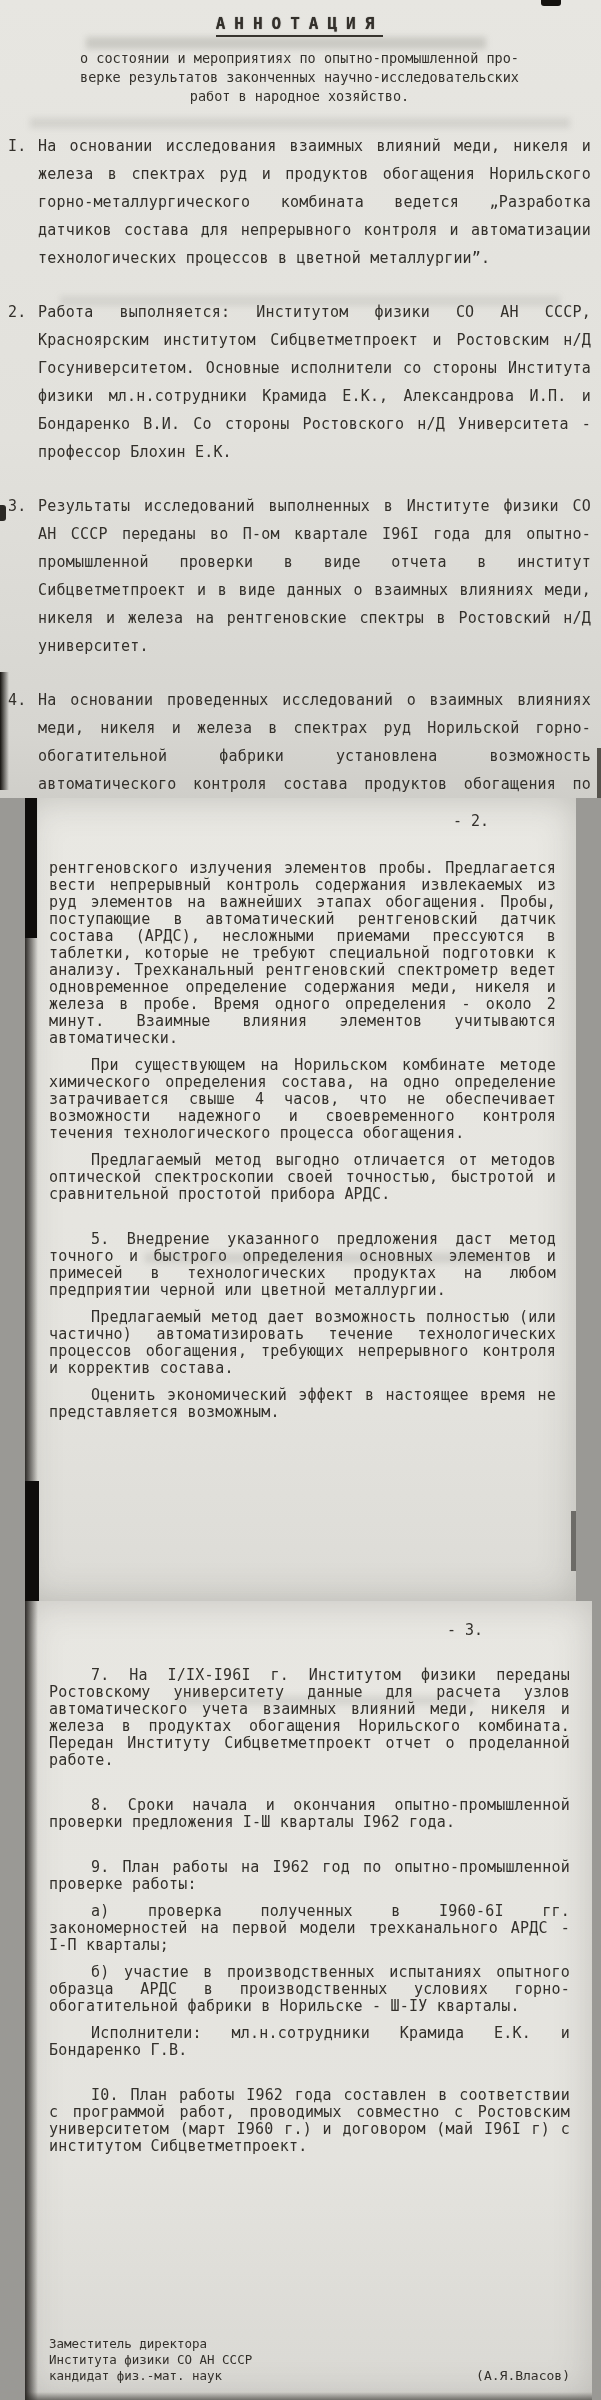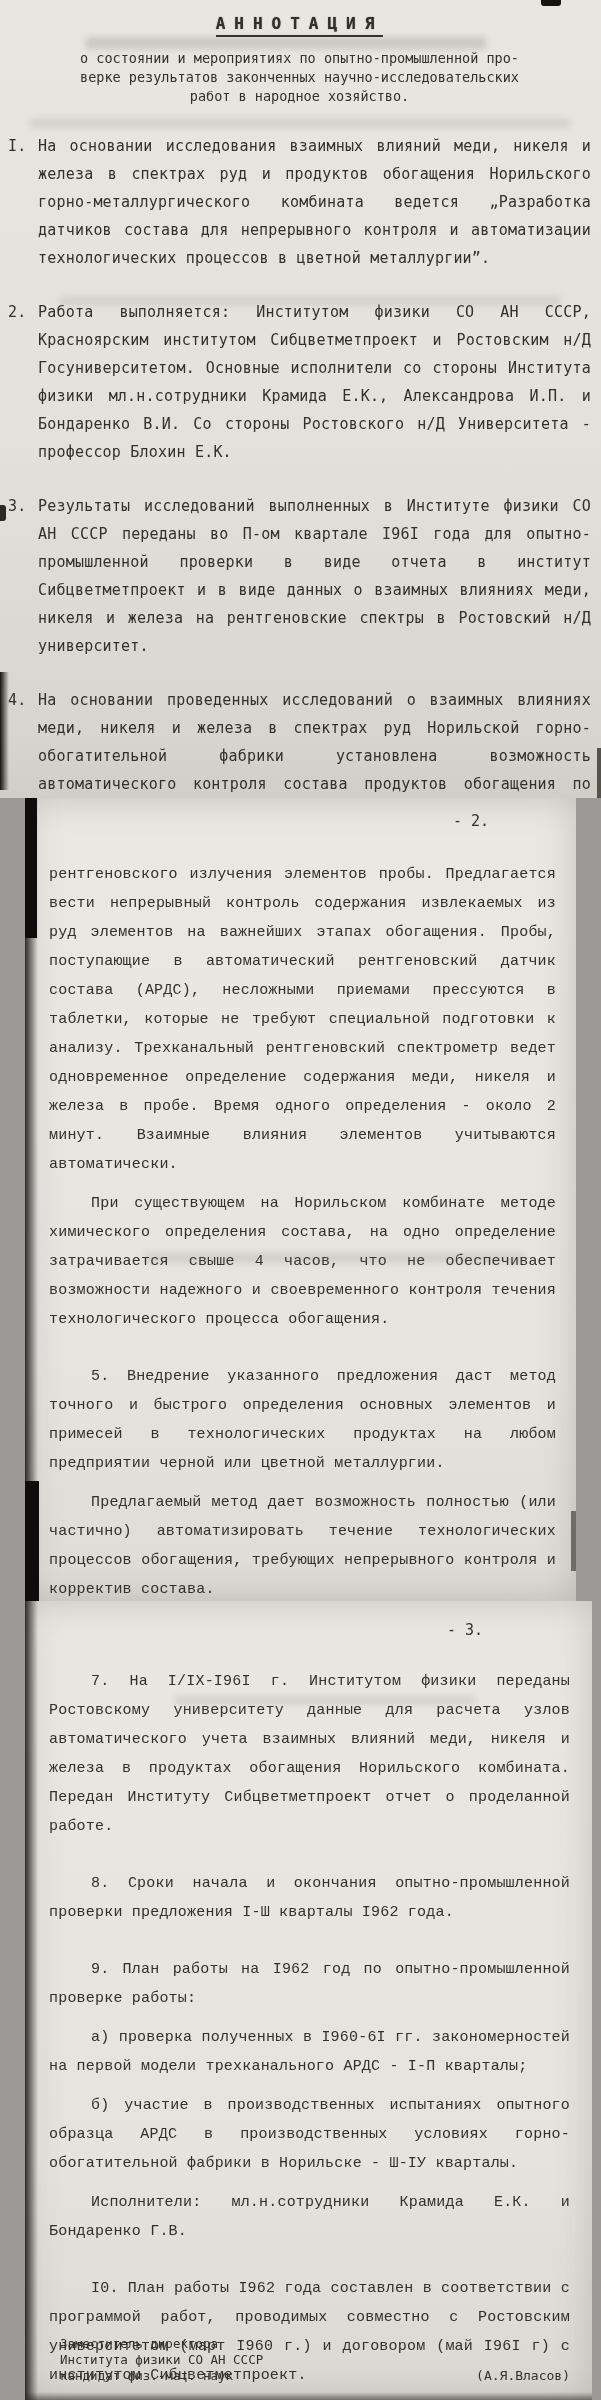--- a/index.html
+++ b/index.html
@@ -20,33 +20,33 @@
 
   .title-row{text-align:center;margin-top:4px;}
   .title-text{display:inline-block;font-size:16px;letter-spacing:9px;font-weight:700;
     border-bottom:2px solid #33302b;padding-bottom:2px;text-shadow:0 0 1px rgba(51,48,43,.9);}
   .subtitle{margin-top:12px;text-align:center;font-size:13.5px;line-height:19px;}
   .sub-line{white-space:nowrap;}
 
   .paras{margin-top:26px;}
   .para{font-size:15px;text-align:justify;letter-spacing:.2px;}
   .page1 .para{line-height:28px;margin-bottom:26px;}
-  .page2 .para,.page3 .para{line-height:29px;margin-bottom:10px;font-family:Liberation Mono, monospace;}
+  .page2 .para,.page3 .para{line-height:17px;margin-bottom:10px;}
   .para.gap{margin-top:28px;}
   .para.ind{text-indent:42px;}
   .para.flush{text-indent:0;}
   .para.hang{position:relative;padding-left:30px;}
   .para.hang .pnum{position:absolute;left:0;top:0;}
   .pnum:empty{display:none;}
 
   .page-label{font-size:15px;margin:0 0 30px 404px;}
   .page3 .page-label{margin-left:398px;margin-bottom:26px;}
 
   .signature{position:absolute;left:24px;right:22px;bottom:16px;display:flex;
-    justify-content:space-between;align-items:flex-end;margin-left:11px;}
+    justify-content:space-between;align-items:flex-end;}
   .sig-left{font-size:12.5px;line-height:16px;}
   .sig-right{font-size:13px;padding-bottom:1px;}
 
   .artifact,.smudge{position:absolute;pointer-events:none;}
   .smudge{filter:blur(3px);}
 </style>
 </head>
 <body>
 
 <div class="scan">
@@ -95,20 +95,23 @@
     <div class="paras">
 
         <div class="para flush">
           <span class="ptext">рентгеновского излучения элементов пробы. Предлагается вести непрерывный контроль содержания извлекаемых из руд элементов на важнейших этапах обогащения. Пробы, поступающие в автоматический рентгеновский датчик состава (АРДС), несложными приемами прессуются в таблетки, которые не требуют специальной подготовки к анализу. Трехканальный рентгеновский спектрометр ведет одновременное определение содержания меди, никеля и железа в пробе. Время одного определения - около 2 минут. Взаимные влияния элементов учитываются автоматически.</span>
         </div>
 
         <div class="para ind">
           <span class="ptext">При существующем на Норильском комбинате методе химического определения состава, на одно определение затрачивается свыше 4 часов, что не обеспечивает возможности надежного и своевременного контроля течения технологического процесса обогащения.</span>
         </div>
 
+        <div class="para ind">
+          <span class="ptext">Предлагаемый метод выгодно отличается от методов оптической спектроскопии своей точностью, быстротой и сравнительной простотой прибора АРДС.</span>
+        </div>
 
         <div class="para ind gap">
           <span class="ptext">5. Внедрение указанного предложения даст метод точного и быстрого определения основных элементов и примесей в технологических продуктах на любом предприятии черной или цветной металлургии.</span>
         </div>
 
         <div class="para ind">
           <span class="ptext">Предлагаемый метод дает возможность полностью (или частично) автоматизировать течение технологических процессов обогащения, требующих непрерывного контроля и корректив состава.</span>
         </div>
 
         <div class="para ind">

